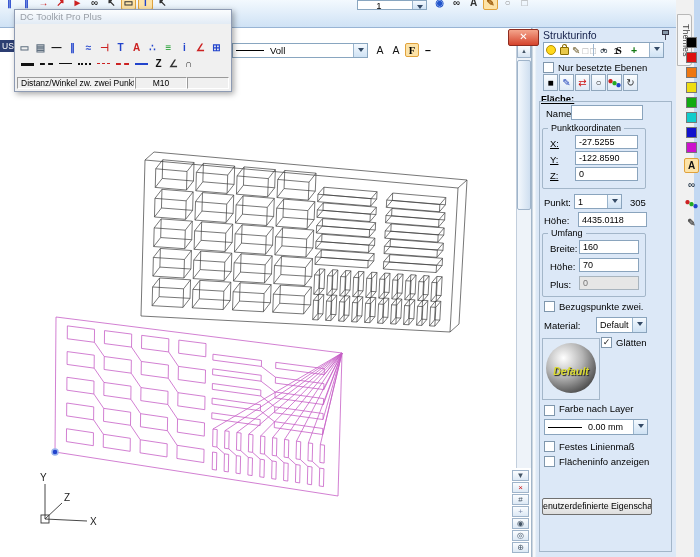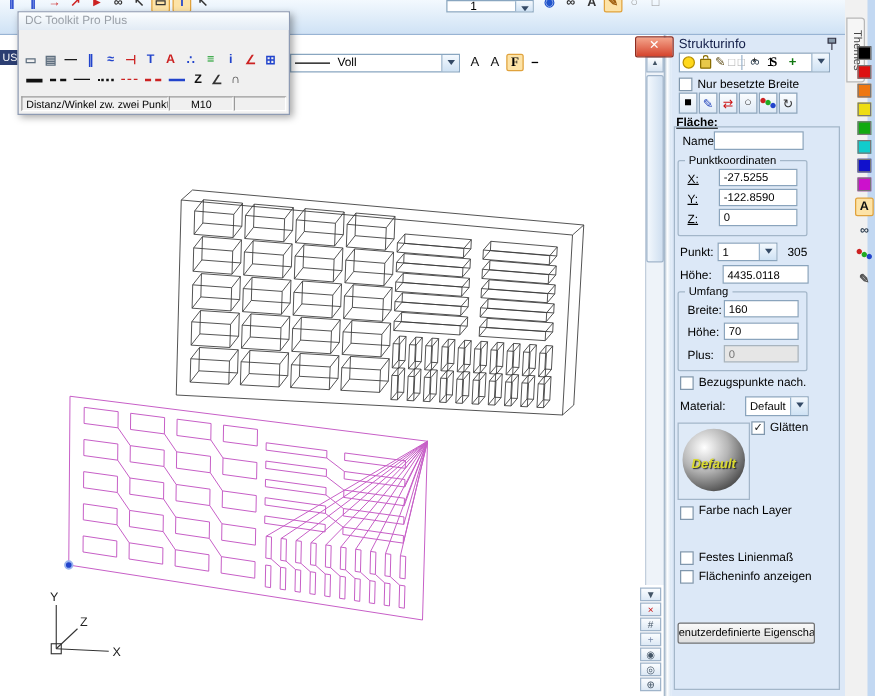--- a/index.html
+++ b/index.html
@@ -598,21 +598,21 @@
       <span style="color:#665522;font-size:10px;margin:0 1px;">✎</span>
       <span style="color:#aaa;margin:0 1px;">□</span>
       <span style="color:#aaa;margin:0 1px;">□</span>
       <span style="margin-left:5px;">*</span>
       <span style="margin-left:8px;">1</span>
       <span class="dbtn">
           <span class="arr"></span>
         </span>
     </div>
     <span class="cb" style="left:6px;top:35px;"></span>
-    <span class="lbl" style="left:21px;top:35px;">Nur besetzte Breite</span>
+    <span class="lbl" style="left:21px;top:35px;">Nur besetzte Ebenen</span>
     <div class="ptools" id="panel-tools">
         <span class="ptool" style="color: rgb(0, 0, 0);">■</span>
         <span class="ptool" style="color: rgb(34, 68, 187);">✎</span>
         <span class="ptool" style="color: rgb(204, 17, 17);">⇄</span>
         <span class="ptool" style="color: rgb(51, 51, 51);">○</span>
         <span class="ptool multi" style="color: rgb(34, 170, 34);">●</span>
         <span class="ptool" style="color: rgb(51, 51, 51);">↻</span>
       </div>
     <div class="flaeche">Fläche:</div>
 
@@ -645,39 +645,46 @@
       <span class="leg">Umfang</span>
       <span class="lbl" style="left:7px;top:9px;">Breite:</span>
       <div class="inp" style="left:36px;top:6px;width:60px;height:14px;">160</div>
       <span class="lbl" style="left:7px;top:27px;">Höhe:</span>
       <div class="inp" style="left:36px;top:24px;width:60px;height:14px;">70</div>
       <span class="lbl" style="left:7px;top:45px;">Plus:</span>
       <div class="inp dis" style="left:36px;top:42px;width:60px;height:14px;">0</div>
     </div>
 
     <span class="cb" style="left:7px;top:274px;"></span>
-    <span class="lbl" style="left:22px;top:274px;">Bezugspunkte nach.</span>
+    <span class="lbl" style="left:22px;top:274px;">Bezugspunkte zwei.</span>
     <span class="lbl" style="left:7px;top:293px;">Material:</span>
     <div class="pcombo" style="left:59px;top:290px;width:51px;height:16px;padding-left:3px;font-size:9px;">
       <span>Default</span>
       <span class="dbtn">
           <span class="arr"></span>
         </span>
     </div>
 
     <span class="cb" style="left:64px;top:310px;">✓</span>
     <span class="lbl" style="left:79px;top:310px;">Glätten</span>
     <div class="sphbox">
       <div class="sphere"></div>
       <div class="sphlbl">Default</div>
     </div>
 
     <span class="cb" style="left:7px;top:378px;"></span>
     <span class="lbl" style="left:22px;top:376px;">Farbe nach Layer</span>
 
+    <div class="pcombo" style="left:7px;top:392px;width:104px;height:16px;padding-left:3px;">
+      <span class="linesample" style="width:34px;"></span>
+      <span style="font-size:9px;">0.00 mm</span>
+      <span class="dbtn">
+          <span class="arr"></span>
+        </span>
+    </div>
     <span class="cb" style="left:7px;top:414px;"></span>
     <span class="lbl" style="left:22px;top:414px;">Festes Linienmaß</span>
     <span class="cb" style="left:7px;top:429px;"></span>
     <span class="lbl" style="left:22px;top:429px;">Flächeninfo anzeigen</span>
     <div class="pbtn">enutzerdefinierte Eigenschafte</div>
   </div>
 
   <div class="abs rstrip">
     <div class="rblue"></div>
     <div class="themes">Themes</div>

